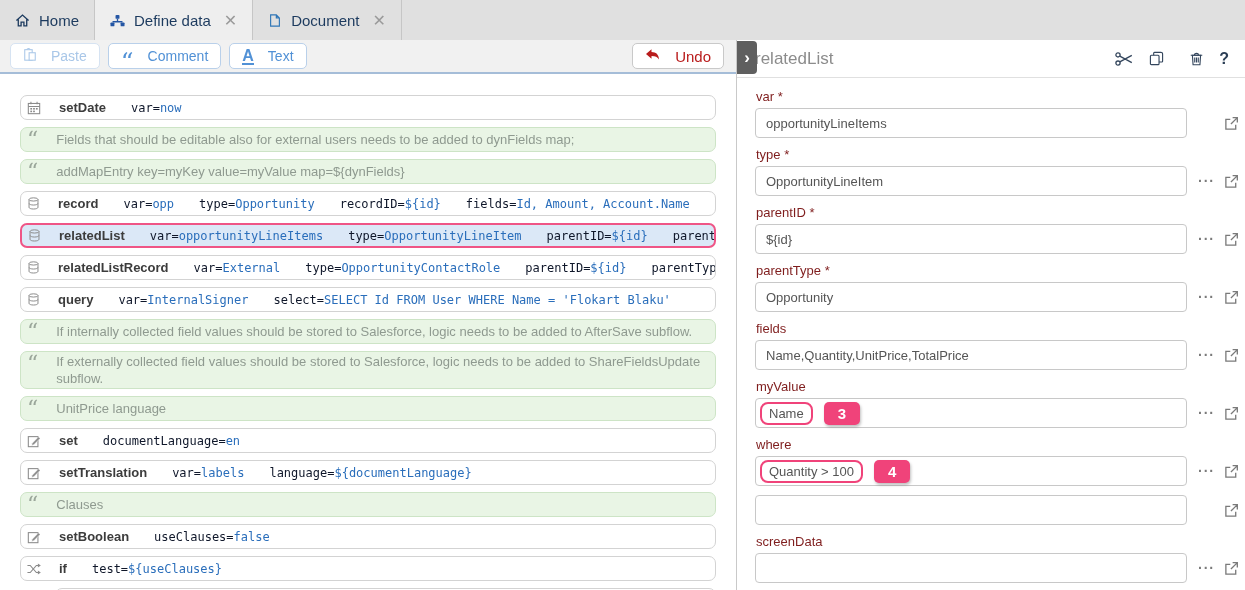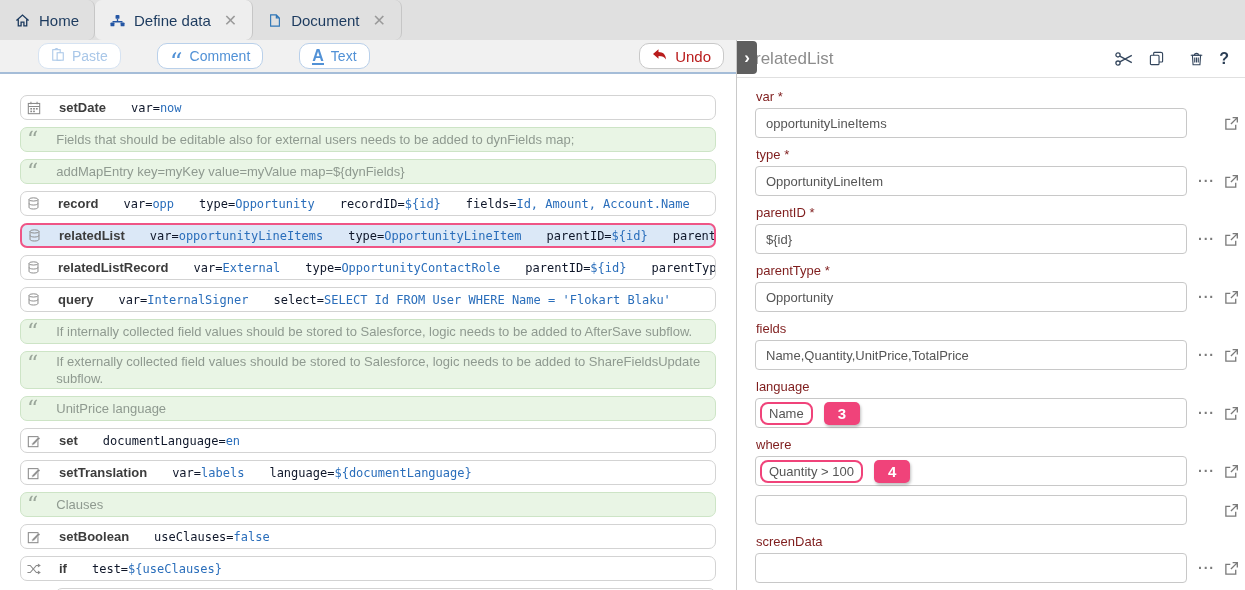--- a/index.html
+++ b/index.html
@@ -3,36 +3,36 @@
 <meta charset="utf-8">
 <style>
   * { box-sizing: border-box; margin: 0; padding: 0; }
   html,body { width:1245px; height:590px; overflow:hidden; }
   body { font-family: "Liberation Sans", "DejaVu Sans", sans-serif; background:#fff; }
   .app { position:relative; width:1245px; height:590px; overflow:hidden; }
 
   
   .tabbar { display:flex; height:40px; background:#e0e0e0; }
   .tab { display:flex; align-items:center; gap:9px; padding:0 15px; font-size:15px;
-         color:#1c3a5e; border-right:1px solid #c6c6c6; cursor:pointer;border-radius:7px; }
+         color:#1c3a5e; border-right:1px solid #c6c6c6; cursor:pointer; }
   .tab.active { background:#eeeeee; }
   .tab .close-x { color:#9a9a9a; font-weight:bold; font-size:16px; margin-left:4px; }
   .tab-icon { display:flex; align-items:center; color:#1c3a5e; }
   .tab-icon.blue { color:#2e75b6; }
 
   
   .main { display:flex; height:550px; }
   .left { width:737px; border-right:1px solid #c9c9c9; display:flex; flex-direction:column; background:#fff; }
   .right { flex:1; background:#fff; display:flex; flex-direction:column; }
 
   
   .toolbar { height:34px; display:flex; align-items:center; padding:0 8px 0 10px;
              background:#f1f1f1; border-bottom:2px solid #a5bdd8; }
-  .tbtn { height:26px; display:flex; align-items:center; gap:7px; padding:0 12px; margin-right:8px;
-          background:#fff; border:1px solid #b9d0ea; border-radius:10px; color:#5191d6; font-size:14px; cursor:pointer;margin-left:28px; }
+  .tbtn { height:26px; display:flex; align-items:center; gap:14px; padding:0 12px; margin-right:8px;
+          background:#fff; border:1px solid #b9d0ea; border-radius:5px; color:#5191d6; font-size:14px; cursor:pointer; }
   .tbtn.disabled { color:#a9c7e8; border-color:#d6e3f2; }
   .tbtn .q { font-family:"DejaVu Serif", serif; font-size:25px; line-height:10px; position:relative; top:6px; }
   .tbtn .a-glyph { font-size:16px; font-weight:bold; border-bottom:2px solid currentColor; line-height:15px; }
   .undo-btn { margin-left:auto; margin-right:4px; border-color:#c9c9c9; color:#b91c1c; font-size:15px; }
 
   
   .collapse-btn { position:absolute; left:737px; top:41px; width:20px; height:33px; background:#5f5f5f;
                   border:none; border-radius:0 4px 4px 0; color:#fff; font-size:17px; font-weight:bold;
                   display:flex; align-items:center; justify-content:center; cursor:pointer; z-index:5; }
 
@@ -432,21 +432,21 @@
                     <g fill="none" stroke="currentColor" stroke-width="1.4">
                       <path d="M12.5 9.3 V14 H2 V3.5 H6.7"></path>
                       <path d="M9.2 1.8 H14.2 V6.8 M14 2 L7.4 8.6"></path>
                     </g>
                   </svg>
                 </span>
               </div>
             </div>
           </div>
           <div class="field">
-            <div class="f-label">language</div>
+            <div class="f-label">myValue</div>
             <div class="f-row">
               <div class="f-input">
                 <span class="hl-value">Name</span>
                 <span class="num-badge">3</span>
               </div>
               <div class="f-icons">
                 <span class="dots">···</span>
                 <span style="display: flex;">
                   <svg viewBox="0 0 16 16" width="15" height="15">
                     <g fill="none" stroke="currentColor" stroke-width="1.4">

